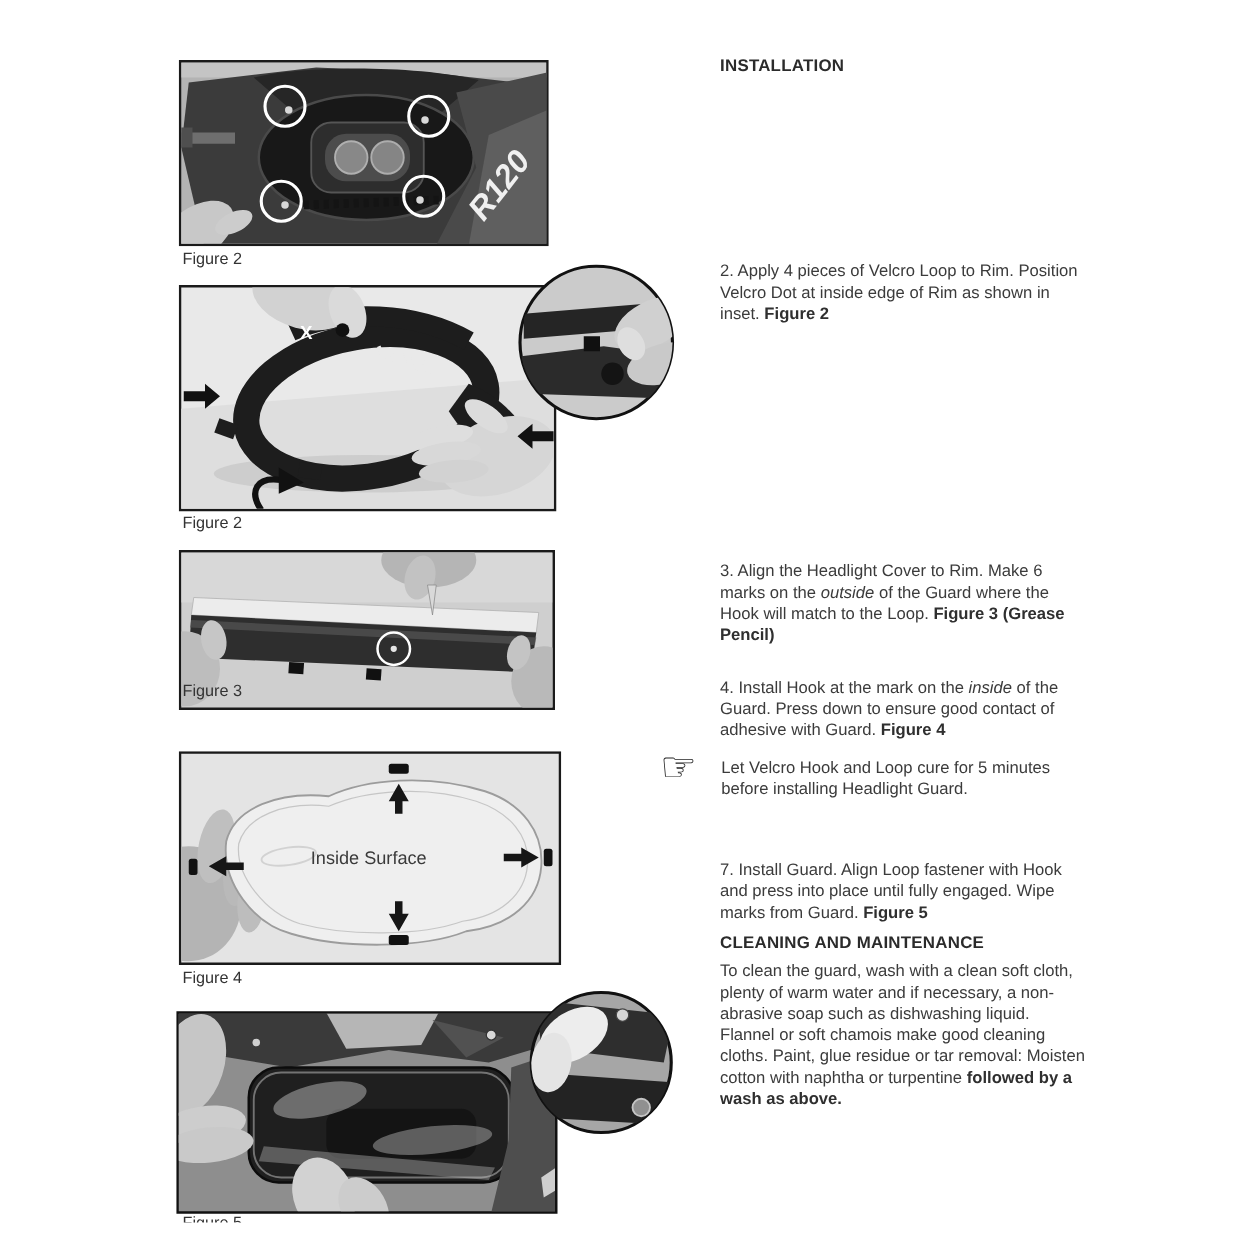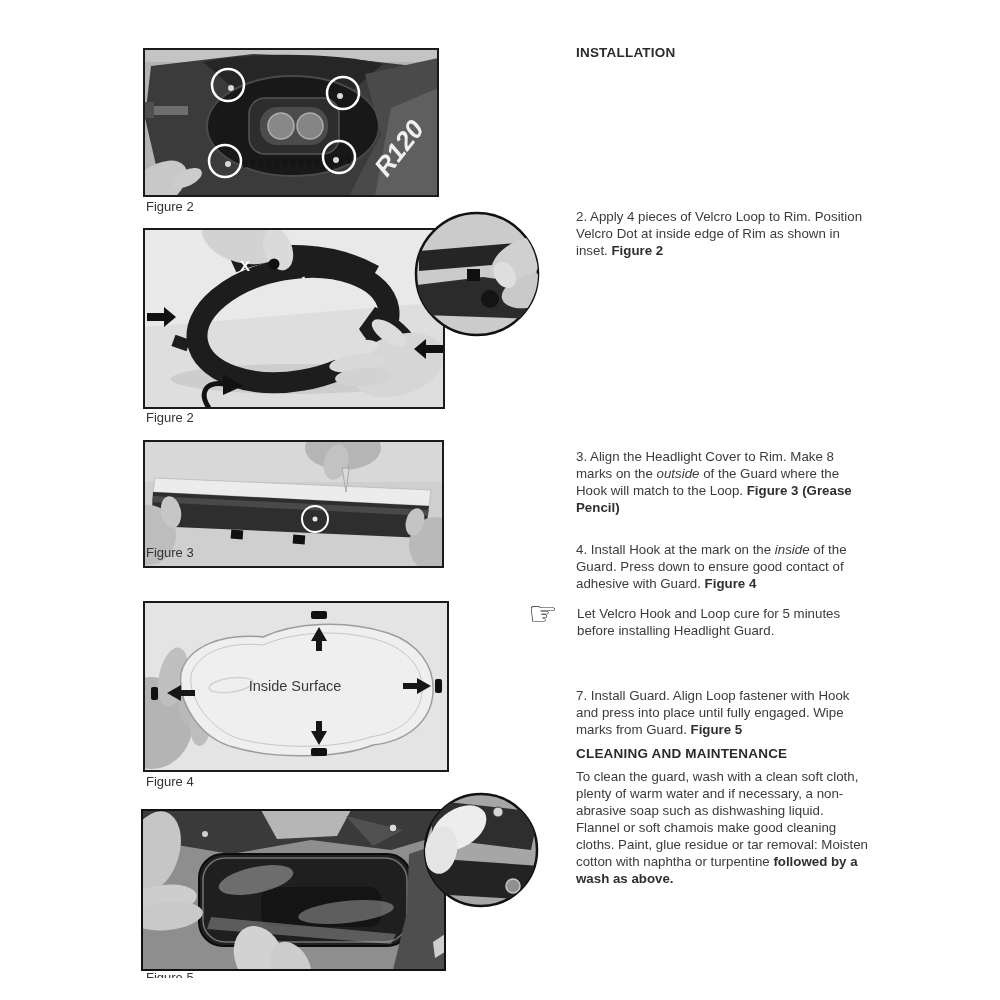--- a/index.html
+++ b/index.html
@@ -221,21 +221,21 @@
       <ellipse cx="300" cy="58" rx="16" ry="24" transform="rotate(10 300 58)" fill="#e4e4e4"></ellipse>
       <circle cx="357" cy="20" r="5" fill="#d6d6d6" stroke="#444"></circle>
       <circle cx="372" cy="94" r="7" fill="#909090" stroke="#c4c4c4" stroke-width="1.5"></circle>
     </g>
   </svg>
   <div class="abs caption caption-clip" style="left:146px;top:970px">Figure 5</div>
 
   <div class="abs heading" style="left:576px;top:45px">INSTALLATION</div>
 
   <div class="abs body-text" style="left:576px;top:208px"><span>2. Apply 4 pieces of Velcro Loop to Rim. Position Velcro Dot at inside edge of Rim as shown in inset. </span><b>Figure 2</b></div>
-  <div class="abs body-text" style="left:576px;top:448px"><span>3. Align the Headlight Cover to Rim. Make 8 marks on the </span><i>outside</i><span> of the Guard where the Hook will match to the Loop. </span><b>Figure 3 (Grease Pencil)</b></div>
+  <div class="abs body-text" style="left:576px;top:448px"><span>3. Align the Headlight Cover to Rim. Make 6 marks on the </span><i>outside</i><span> of the Guard where the Hook will match to the Loop. </span><b>Figure 3 (Grease Pencil)</b></div>
   <div class="abs body-text" style="left:576px;top:541px"><span>4. Install Hook at the mark on the </span><i>inside</i><span> of the Guard. Press down to ensure good contact of adhesive with Guard. </span><b>Figure 4</b></div>
 
   <span class="abs note-icon" style="left:528px;top:597px">☞</span>
   <div class="abs body-text" style="left:577px;top:605px"><span>Let Velcro Hook and Loop cure for 5 minutes before installing Headlight Guard.</span></div>
 
   <div class="abs body-text" style="left:576px;top:687px"><span>7. Install Guard. Align Loop fastener with Hook and press into place until fully engaged. Wipe marks from Guard. </span><b>Figure 5</b></div>
 
   <div class="abs heading" style="left:576px;top:746px">CLEANING AND MAINTENANCE</div>
   <div class="abs body-text" style="left:576px;top:768px"><span>To clean the guard, wash with a clean soft cloth, plenty of warm water and if necessary, a non-abrasive soap such as dishwashing liquid. Flannel or soft chamois make good cleaning cloths. Paint, glue residue or tar removal: Moisten cotton with naphtha or turpentine </span><b>followed by a wash as above.</b></div>
 

